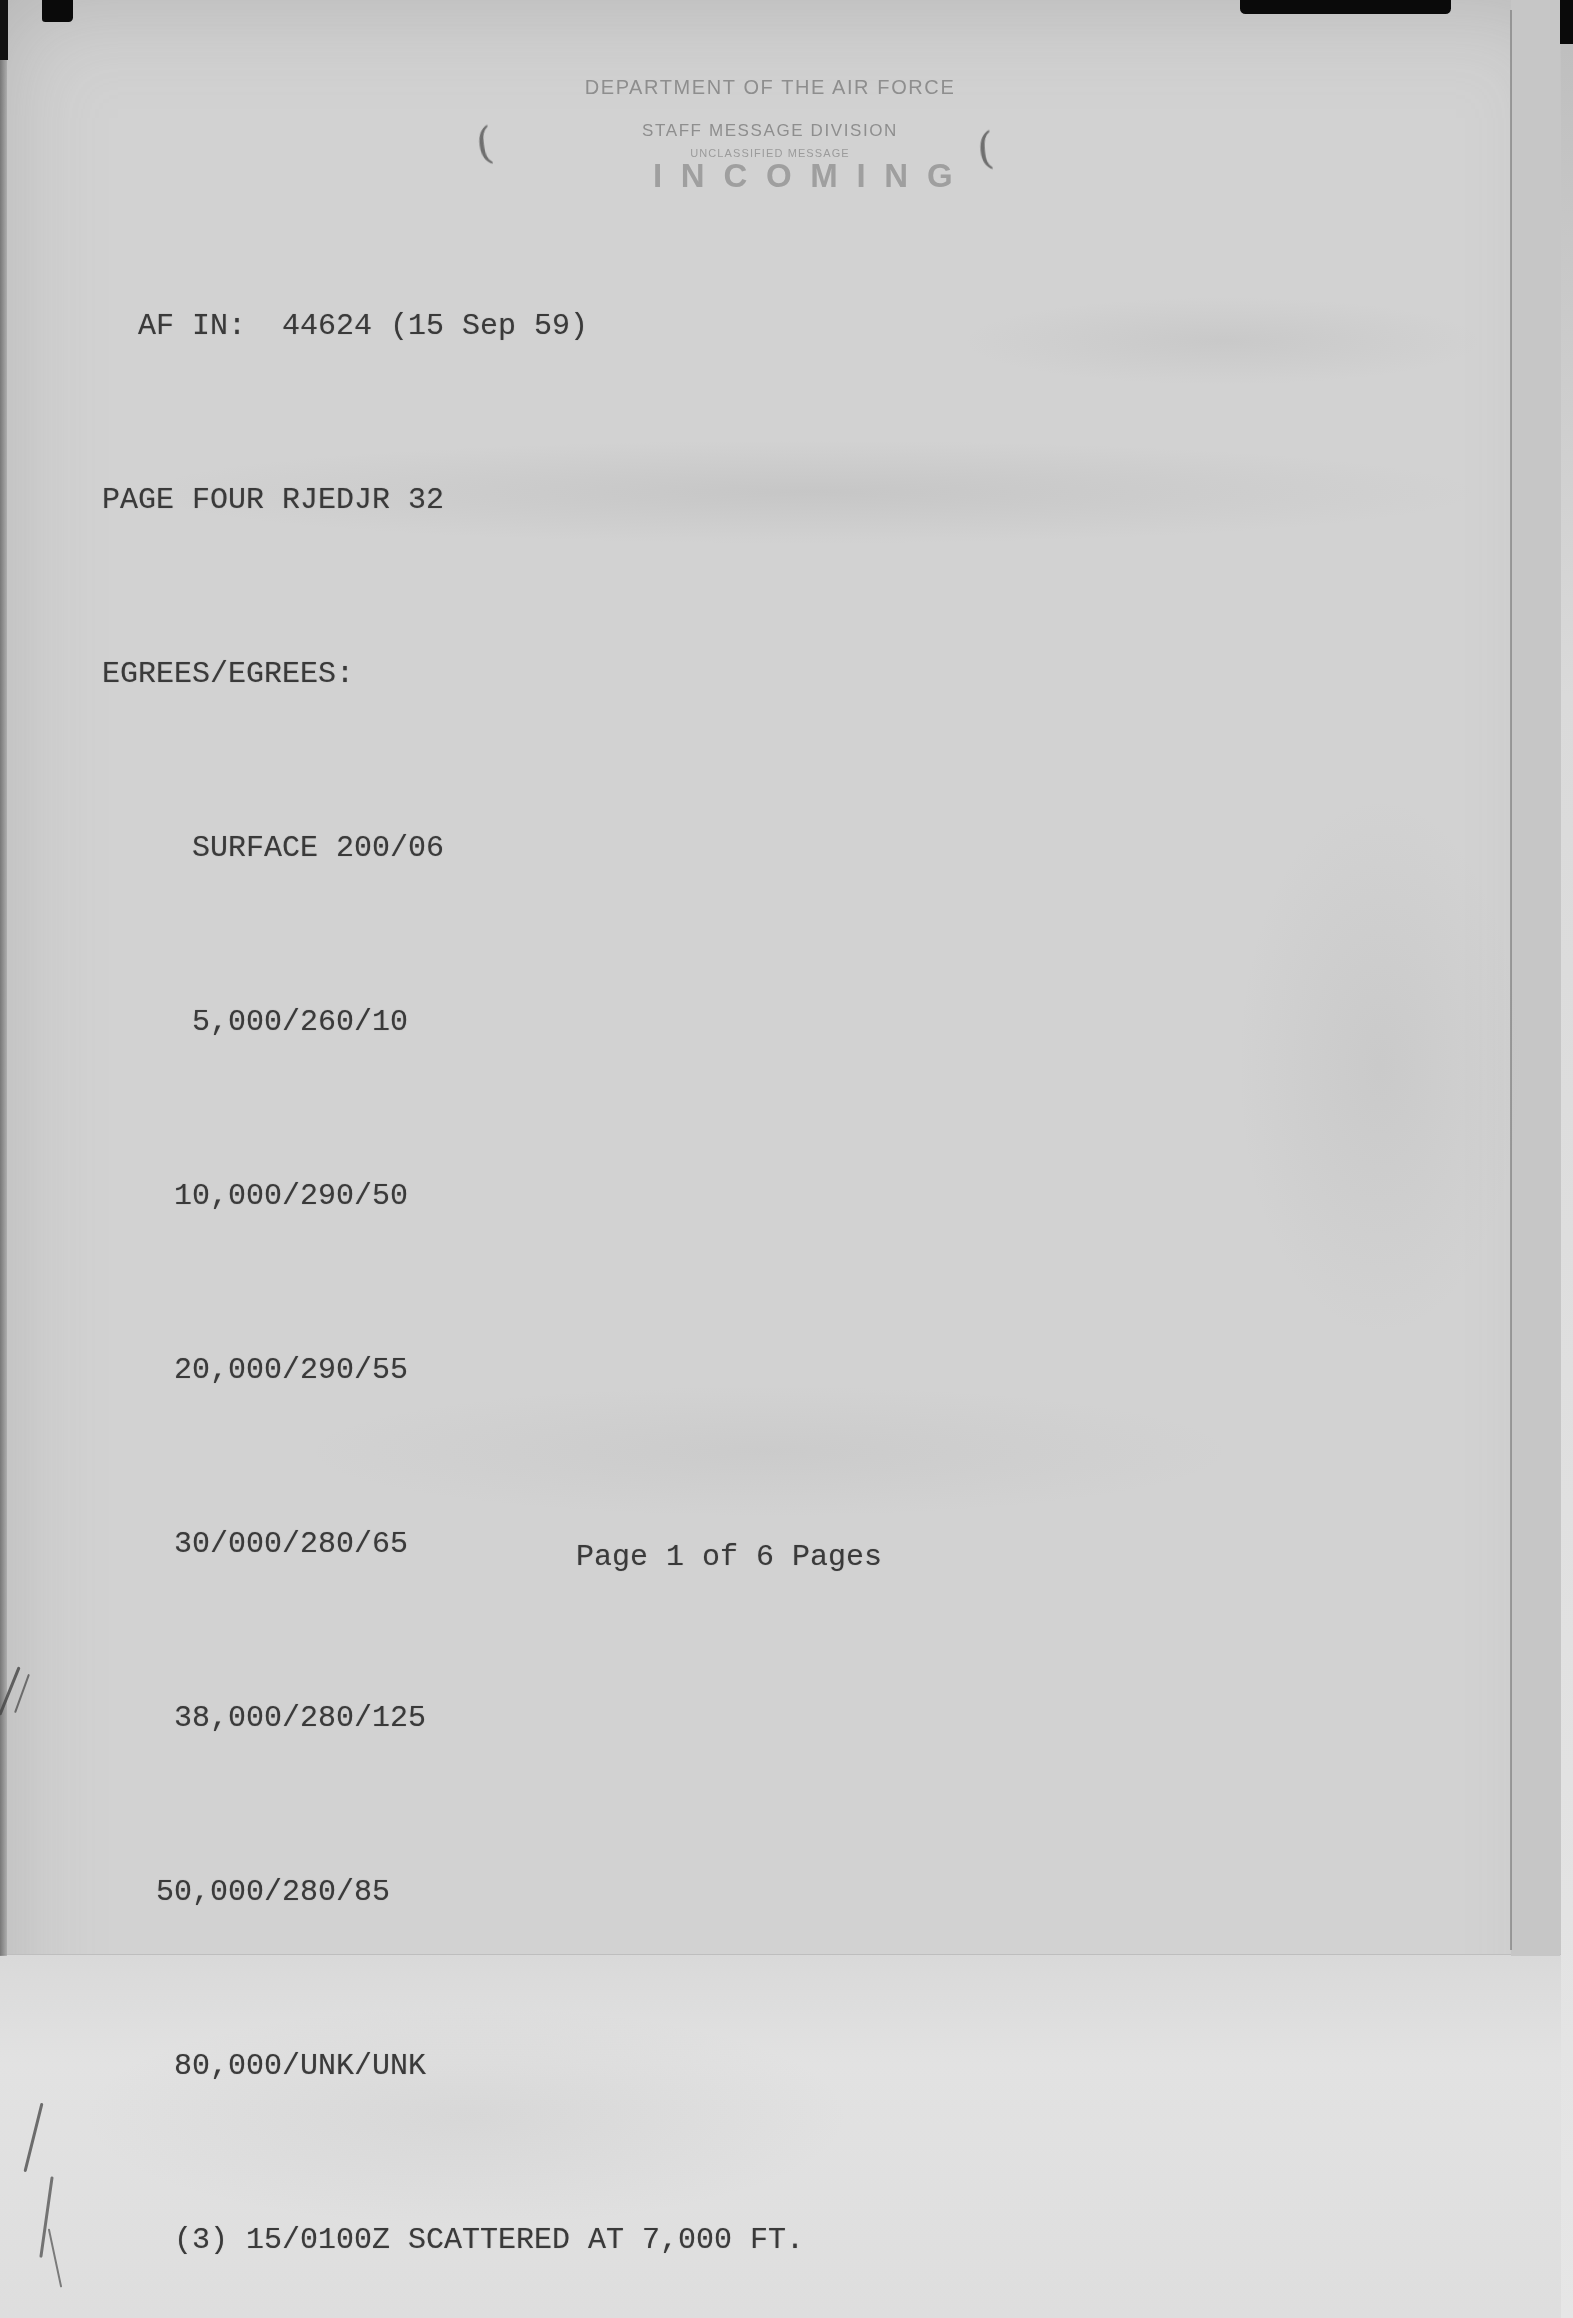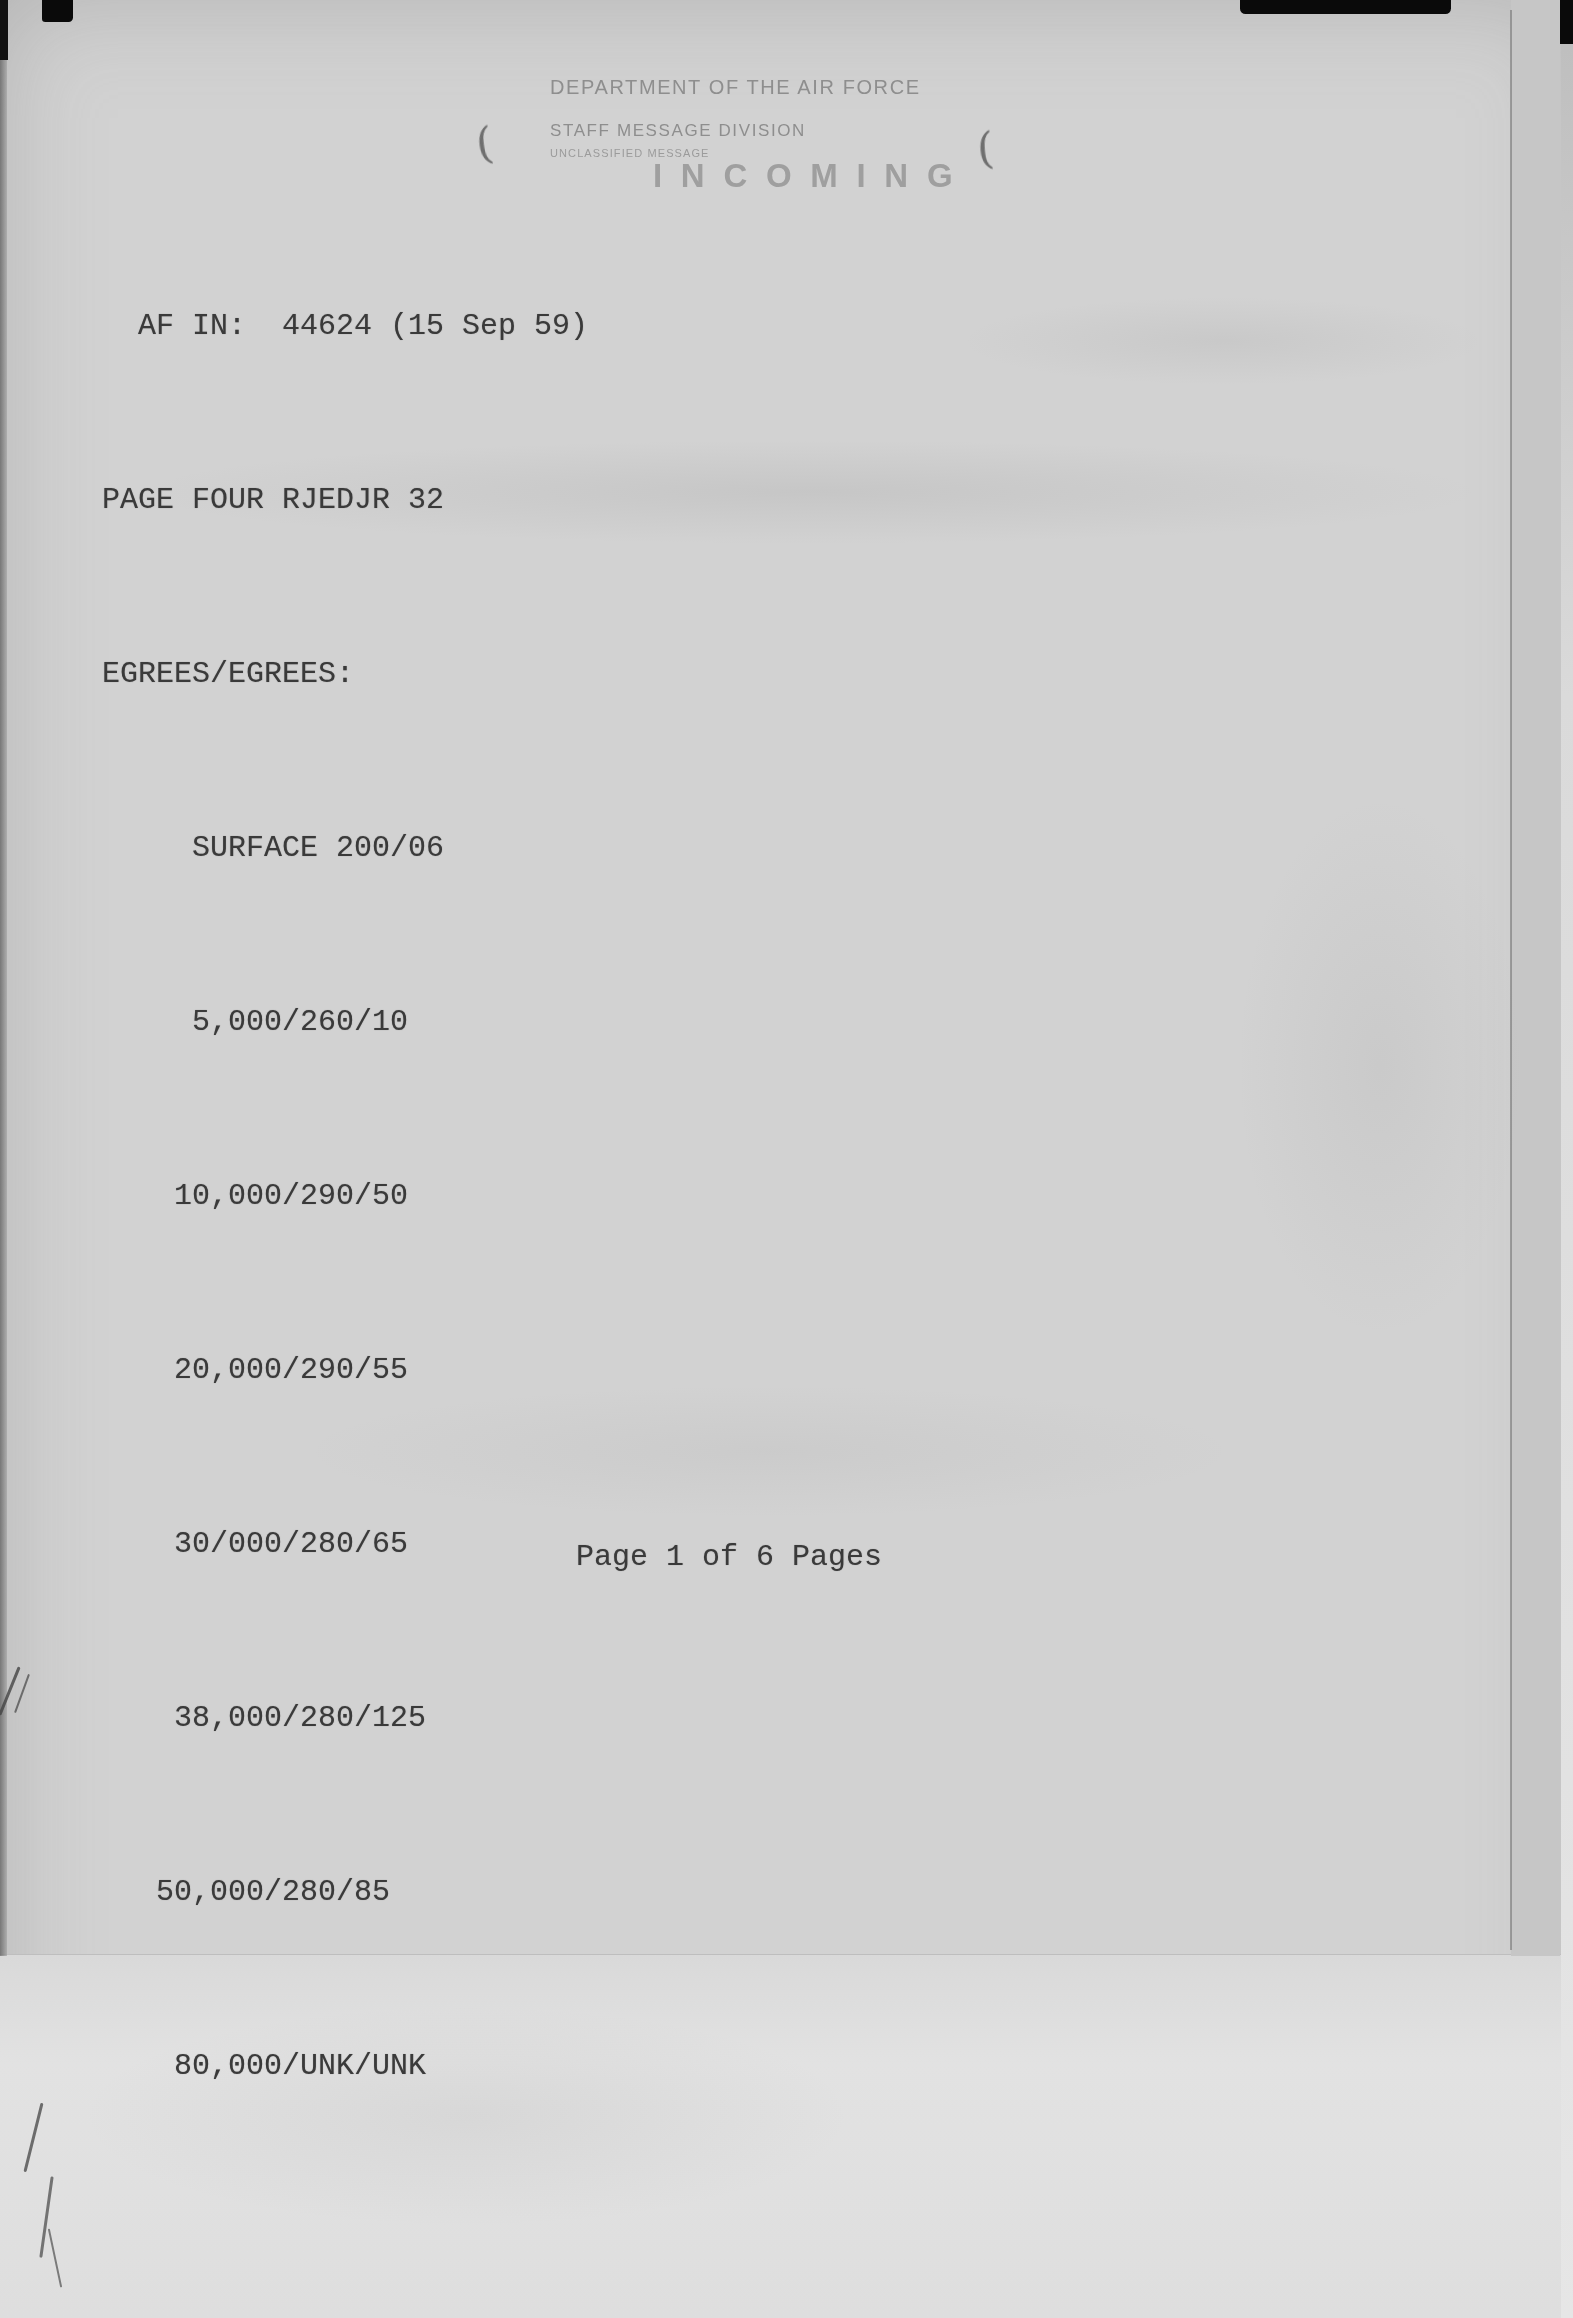--- a/index.html
+++ b/index.html
@@ -73,21 +73,21 @@
   .scribble { position: absolute; background: #444; border-radius: 1.6px; }
   .scribble-a { left: 7.7px; top: 1665px; width: 2.7px; height: 52px; transform: rotate(22deg); opacity: .8; }
   .scribble-b { left: 21px; top: 1673px; width: 2.2px; height: 41px; transform: rotate(20deg); opacity: .7; }
   .scribble-c { left: 32px; top: 2102px; width: 3.3px; height: 71px; transform: rotate(14deg); opacity: .75; }
   .scribble-d { left: 45px; top: 2176px; width: 2.7px; height: 82px; transform: rotate(8deg); opacity: .7; }
   .scribble-e { left: 54px; top: 2228px; width: 2.2px; height: 60px; transform: rotate(-12deg); opacity: .65; }
 
   
   .letterhead {
     position: absolute; left: 550px; top: 76px; width: 440px;
-    color: #8e8e8e;
+    text-align: center; color: #8e8e8e;
     font-family: "Liberation Sans", sans-serif;
     filter: blur(0.4px);
   }
   .letterhead .l1 { font-size: 20px; letter-spacing: 1.6px; }
   .letterhead .l2 { font-size: 17px; letter-spacing: 1.6px; margin-top: 22px; }
   .letterhead .l3 { font-size: 11px; letter-spacing: 1.1px; margin-top: 5.5px; color: #9b9b9b; }
 
   .stamp {
     position: absolute; left: 609px; top: 157px;
     font-family: Liberation Sans, sans-serif;
@@ -163,20 +163,21 @@
   <div class="tline">PAGE FOUR RJEDJR 32</div>
   <div class="tline">EGREES/EGREES:</div>
   <div class="tline">     SURFACE 200/06</div>
   <div class="tline">     5,000/260/10</div>
   <div class="tline">    10,000/290/50</div>
   <div class="tline">    20,000/290/55</div>
   <div class="tline">    30/000/280/65</div>
   <div class="tline">    38,000/280/125</div>
   <div class="tline">   50,000/280/85</div>
   <div class="tline">    80,000/UNK/UNK</div>
+  <div class="tline">    (3) 15/0100Z SCATTERED AT 7,000 FT.</div>
   
   
   
   
   
   
   
   
   
   

